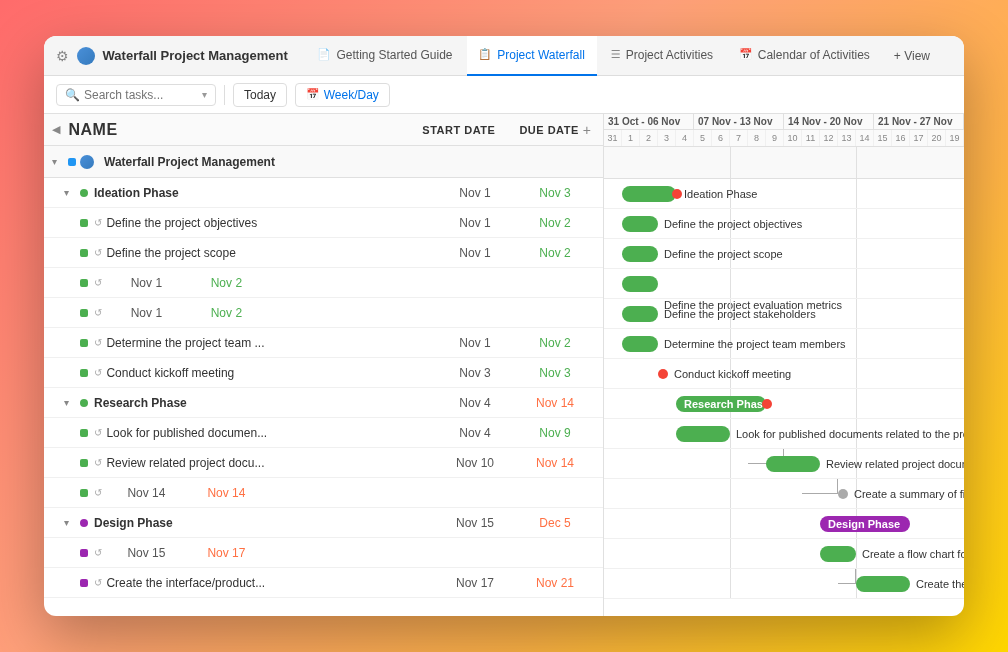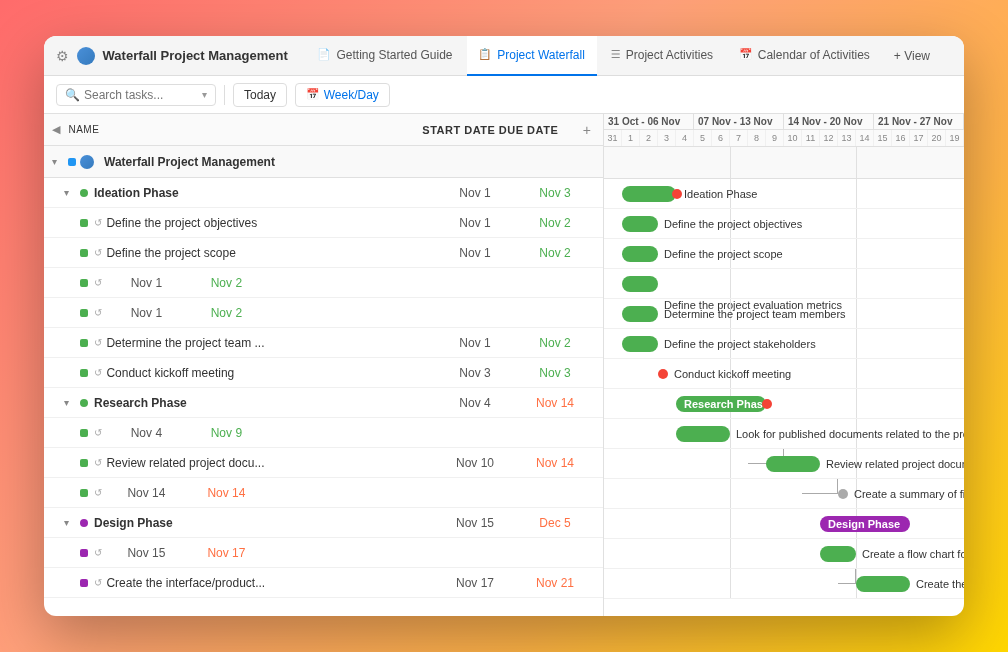--- a/index.html
+++ b/index.html
@@ -176,42 +176,42 @@
       background: #fafafa;
       flex-shrink: 0;
     }
     .collapse-icon {
       font-size: 11px;
       color: #888;
       margin-right: 8px;
       cursor: pointer;
     }
     .col-name {
-      font-size: 10px;
-      font-weight: 400;
+      font-size: 16px;
+      font-weight: 700;
       color: #333;
       flex: 1;
       text-transform: uppercase;
       letter-spacing: 0.5px;
     }
     .col-start {
       font-size: 11px;
       font-weight: 600;
       color: #333;
       width: 80px;
       text-align: center;
       text-transform: uppercase;
       letter-spacing: 0.5px;
     }
     .col-due {
       font-size: 11px;
       font-weight: 600;
       color: #333;
       width: 80px;
-      text-align: left;
+      text-align: right;
       text-transform: uppercase;
       letter-spacing: 0.5px;
     }
     .add-col-btn {
       font-size: 14px;
       color: #888;
       cursor: pointer;
       padding: 0 4px;
     }
     .task-list {
@@ -533,20 +533,21 @@
         <div class="task-row task-indent-1">
           <span class="task-expand">▾</span>
           <span class="task-dot task-dot-green"></span>
           <span class="task-name-bold">Research Phase</span>
           <span class="task-start-date">Nov 4</span>
           <span class="task-due-date">Nov 14</span>
         </div>
         <div class="task-row task-indent-2">
           <span class="task-square" style="background:#4caf50;"></span>
           <span class="task-icon">↺</span>
+          <span class="task-name">Look for published documen...</span>
           <span class="task-start-date">Nov 4</span>
           <span class="task-due-date-green">Nov 9</span>
         </div>
         <div class="task-row task-indent-2">
           <span class="task-square" style="background:#4caf50;"></span>
           <span class="task-icon">↺</span>
           <span class="task-name">Review related project docu...</span>
           <span class="task-start-date">Nov 10</span>
           <span class="task-due-date">Nov 14</span>
         </div>
@@ -668,29 +669,29 @@
 
             <div class="gantt-bar gantt-bar-green" style="left:18px;width:36px;"></div>
             <span class="gantt-bar-label" style="left:60px;margin-top:43px;">Define the project evaluation metrics</span>
           </div>
 
           <div class="gantt-row">
             <div class="gantt-week-divider" style="left:126px;"></div>
             <div class="gantt-week-divider" style="left:252px;"></div>
 
             <div class="gantt-bar gantt-bar-green" style="left:18px;width:36px;"></div>
+            <span class="gantt-bar-label" style="left:60px;">Define the project stakeholders</span>
+          </div>
+
+          <div class="gantt-row">
+            <div class="gantt-week-divider" style="left:126px;"></div>
+            <div class="gantt-week-divider" style="left:252px;"></div>
+
+            <div class="gantt-bar gantt-bar-green" style="left:18px;width:36px;"></div>
             <span class="gantt-bar-label" style="left:60px;">Determine the project team members</span>
-          </div>
-
-          <div class="gantt-row">
-            <div class="gantt-week-divider" style="left:126px;"></div>
-            <div class="gantt-week-divider" style="left:252px;"></div>
-
-            <div class="gantt-bar gantt-bar-green" style="left:18px;width:36px;"></div>
-            <span class="gantt-bar-label" style="left:60px;">Define the project stakeholders</span>
           </div>
 
           <div class="gantt-row">
             <div class="gantt-week-divider" style="left:126px;"></div>
             <div class="gantt-week-divider" style="left:252px;"></div>
 
             <div class="gantt-milestone" style="left:54px;"></div>
             <span class="gantt-bar-label" style="left:70px;">Conduct kickoff meeting</span>
           </div>
 

